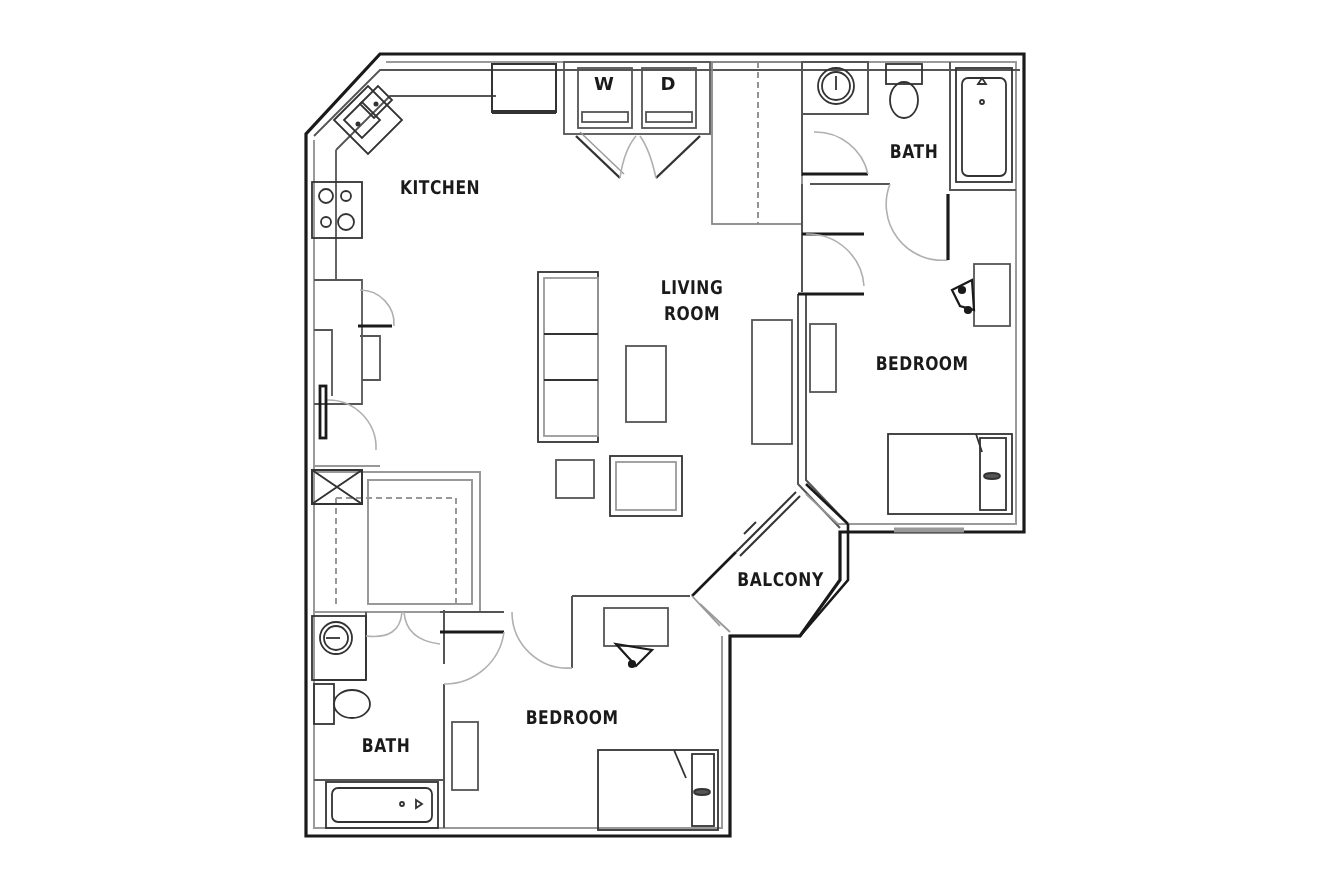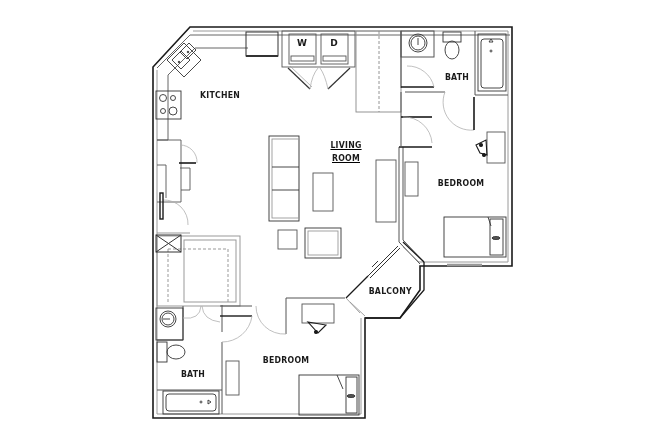--- a/index.html
+++ b/index.html
@@ -264,21 +264,21 @@
     <path d="M337 375 L343 389"></path>
     <ellipse cx="351" cy="396" rx="4" ry="1.5" fill="#555"></ellipse>
   </g>
 </svg>
 
 <div class="appl-label" style="left:295px; top:38px;">W</div>
 <div class="appl-label" style="left:327px; top:38px;">D</div>
 
 <div class="room-label" style="left:193px; top:88px; width:54px;">KITCHEN</div>
 
-<div style="position:absolute; left:322px; top:138px; width:48px;text-decoration:underline;">
+<div style="position:absolute; left:322px; top:138px; width:48px;">
   <div class="room-label" style="position:static; width:48px;">LIVING</div>
   <div class="room-label" style="position:static; width:48px;">ROOM</div>
 </div>
 
 <div class="room-label" style="left:440px; top:70px; width:34px;">BATH</div>
 <div class="room-label" style="left:433px; top:176px; width:54px;">BEDROOM</div>
 <div class="room-label" style="left:364px; top:284px; width:52px;">BALCONY</div>
 <div class="room-label" style="left:176px; top:367px; width:34px;">BATH</div>
 <div class="room-label" style="left:258px; top:353px; width:54px;">BEDROOM</div>
 

